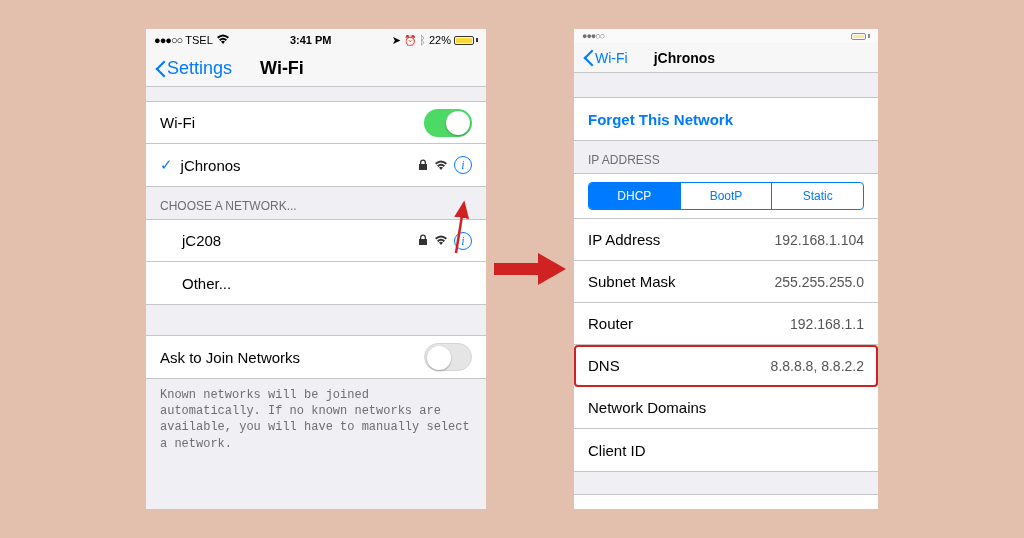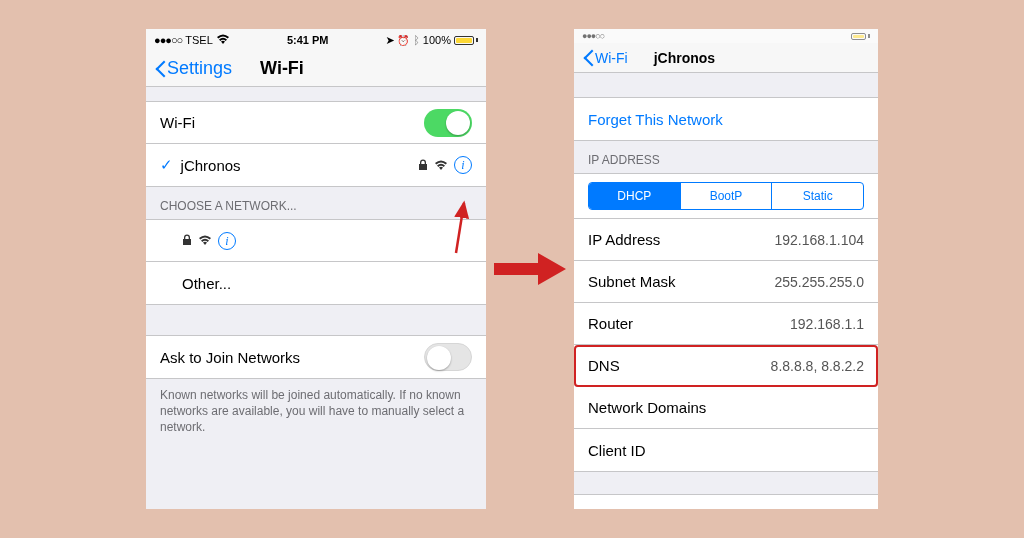--- a/index.html
+++ b/index.html
@@ -21,33 +21,33 @@
     .phone2 .navbar .title { margin-left: 26px; }
     .chevron-left { width:11px; height:18px; }
     .chevron-left::before { content:''; display:block; width:10px; height:10px; border-left:2px solid #007aff; border-bottom:2px solid #007aff; transform: rotate(45deg); margin-left:4px; margin-top:3px;}
     .content { flex:1; overflow:hidden; background:#efeff4; }
     .group { background:#fff; border-top:1px solid #c6c6c8; border-bottom:1px solid #c6c6c8; }
     .row { height:42px; display:flex; align-items:center; padding:0 14px; font-size:15px; border-bottom:1px solid #c6c6c8; background:#fff; position:relative;}
     .row:last-child { border-bottom:none; }
     .row .label { flex:1; color:#000; }
     .row .value { color:#555; font-size:14px;}
     .header-row { height:32px; padding: 0 14px; display:flex; align-items:flex-end; font-size:12px; color:#6d6d72; background:#efeff4; padding-bottom:6px;}
-    .footer-row { padding: 8px 14px 8px 14px; font-size:12px; color:#6d6d72; background:#efeff4; line-height:1.35;}
+    .footer-row { padding: 8px 14px 8px 14px; font-size:12px; color:#6d6d72; background:#efeff4; line-height:1.35;font-family:Liberation Mono, monospace;}
     .gap { height:20px; background:#efeff4; }
     
     .toggle { width:48px; height:28px; border-radius:14px; background:#4cd964; position:relative; }
     .toggle .knob { position:absolute; right:2px; top:2px; width:24px; height:24px; border-radius:50%; background:#fff; box-shadow: 0 1px 2px rgba(0,0,0,.3);}
     .toggle.off { background:#e5e5e5; border:1px solid #d6d6d6;}
     .toggle.off .knob { left:2px; right:auto; }
     .check { color:#007aff; margin-right:8px; font-size:15px;}
     .icons { display:flex; align-items:center; gap:6px; }
     .lock-ic { width:10px; height:12px;}
     .wifi-ic { width:14px; height:12px;}
     .info-ic { width:18px; height:18px; border:1.3px solid #007aff; border-radius:50%; display:flex; align-items:center; justify-content:center; color:#007aff; font-family: Georgia, serif; font-style:italic; font-size:12px; line-height:1;}
-    .link-row .label { color:#007aff; }
+    .link-row .label { color:#007aff;font-weight:bold; }
     
     .seg-wrap { padding: 8px 14px; background:#fff; border-bottom:1px solid #c6c6c8;}
     .seg { display:flex; border:1px solid #007aff; border-radius:4px; overflow:hidden; height:28px; }
     .seg div { flex:1; display:flex; align-items:center; justify-content:center; font-size:12px; color:#007aff; border-right:1px solid #007aff; }
     .seg div:last-child { border-right:none;}
     .seg .active { background:#007aff; color:#fff;}
     .dns-row { outline:2px solid #d02222; outline-offset:-2px; border-radius:4px;justify-content:center;}
     
     .big-arrow { width:80px; height:40px; display:flex; align-items:center; }
     .arrow-svg { width:100%; height:100%; }
@@ -59,26 +59,26 @@
 
 <div class="phone phone1">
   <div class="statusbar">
     <div class="sb-left">
       <span class="dots">●●●○○</span>
       <span>TSEL</span>
       <span><svg class="wifi-ic" viewBox="0 0 14 12">
             <path d="M7 11 L5 8.5 Q7 7 9 8.5 Z M3 6.5 Q7 3 11 6.5 L9.7 8 Q7 5.7 4.3 8 Z M1 4 Q7 -1 13 4 L11.7 5.5 Q7 1.5 2.3 5.5 Z" fill="#000"></path>
           </svg></span>
     </div>
-    <div class="sb-center">5:41 PM</div>
+    <div class="sb-center">3:41 PM</div>
     <div class="sb-right">
       <span>➤</span>
       <span style="font-size:10px;">⏰</span>
       <span style="opacity:.5;">ᛒ</span>
-      <span>100%</span>
+      <span>22%</span>
       <span class="battery">
           <span class="batt-body">
             <span class="batt-fill"></span>
           </span>
           <span class="batt-cap"></span>
         </span>
     </div>
   </div>
   <div class="navbar">
     <div class="back">
@@ -107,20 +107,21 @@
                 <path d="M7 11 L5 8.5 Q7 7 9 8.5 Z M3 6.5 Q7 3 11 6.5 L9.7 8 Q7 5.7 4.3 8 Z M1 4 Q7 -1 13 4 L11.7 5.5 Q7 1.5 2.3 5.5 Z" fill="#333"></path>
               </svg></span>
           <span class="info-ic">i</span>
         </div>
       </div>
     </div>
     <div class="header-row">CHOOSE A NETWORK...</div>
     <div class="group">
       <div class="row">
         <span style="width:22px;"></span>
+        <span class="label">jC208</span>
         <div class="icons">
           <span><svg class="lock-ic" viewBox="0 0 10 12">
                 <path d="M2 5 V3.5 a3 3 0 0 1 6 0 V5 h1 v6 H1 V5 Z M3.3 5 h3.4 V3.5 a1.7 1.7 0 0 0 -3.4 0 Z" fill="#333"></path>
               </svg></span>
           <span><svg class="wifi-ic" viewBox="0 0 14 12">
                 <path d="M7 11 L5 8.5 Q7 7 9 8.5 Z M3 6.5 Q7 3 11 6.5 L9.7 8 Q7 5.7 4.3 8 Z M1 4 Q7 -1 13 4 L11.7 5.5 Q7 1.5 2.3 5.5 Z" fill="#333"></path>
               </svg></span>
           <span class="info-ic">i</span>
         </div>
       </div>

